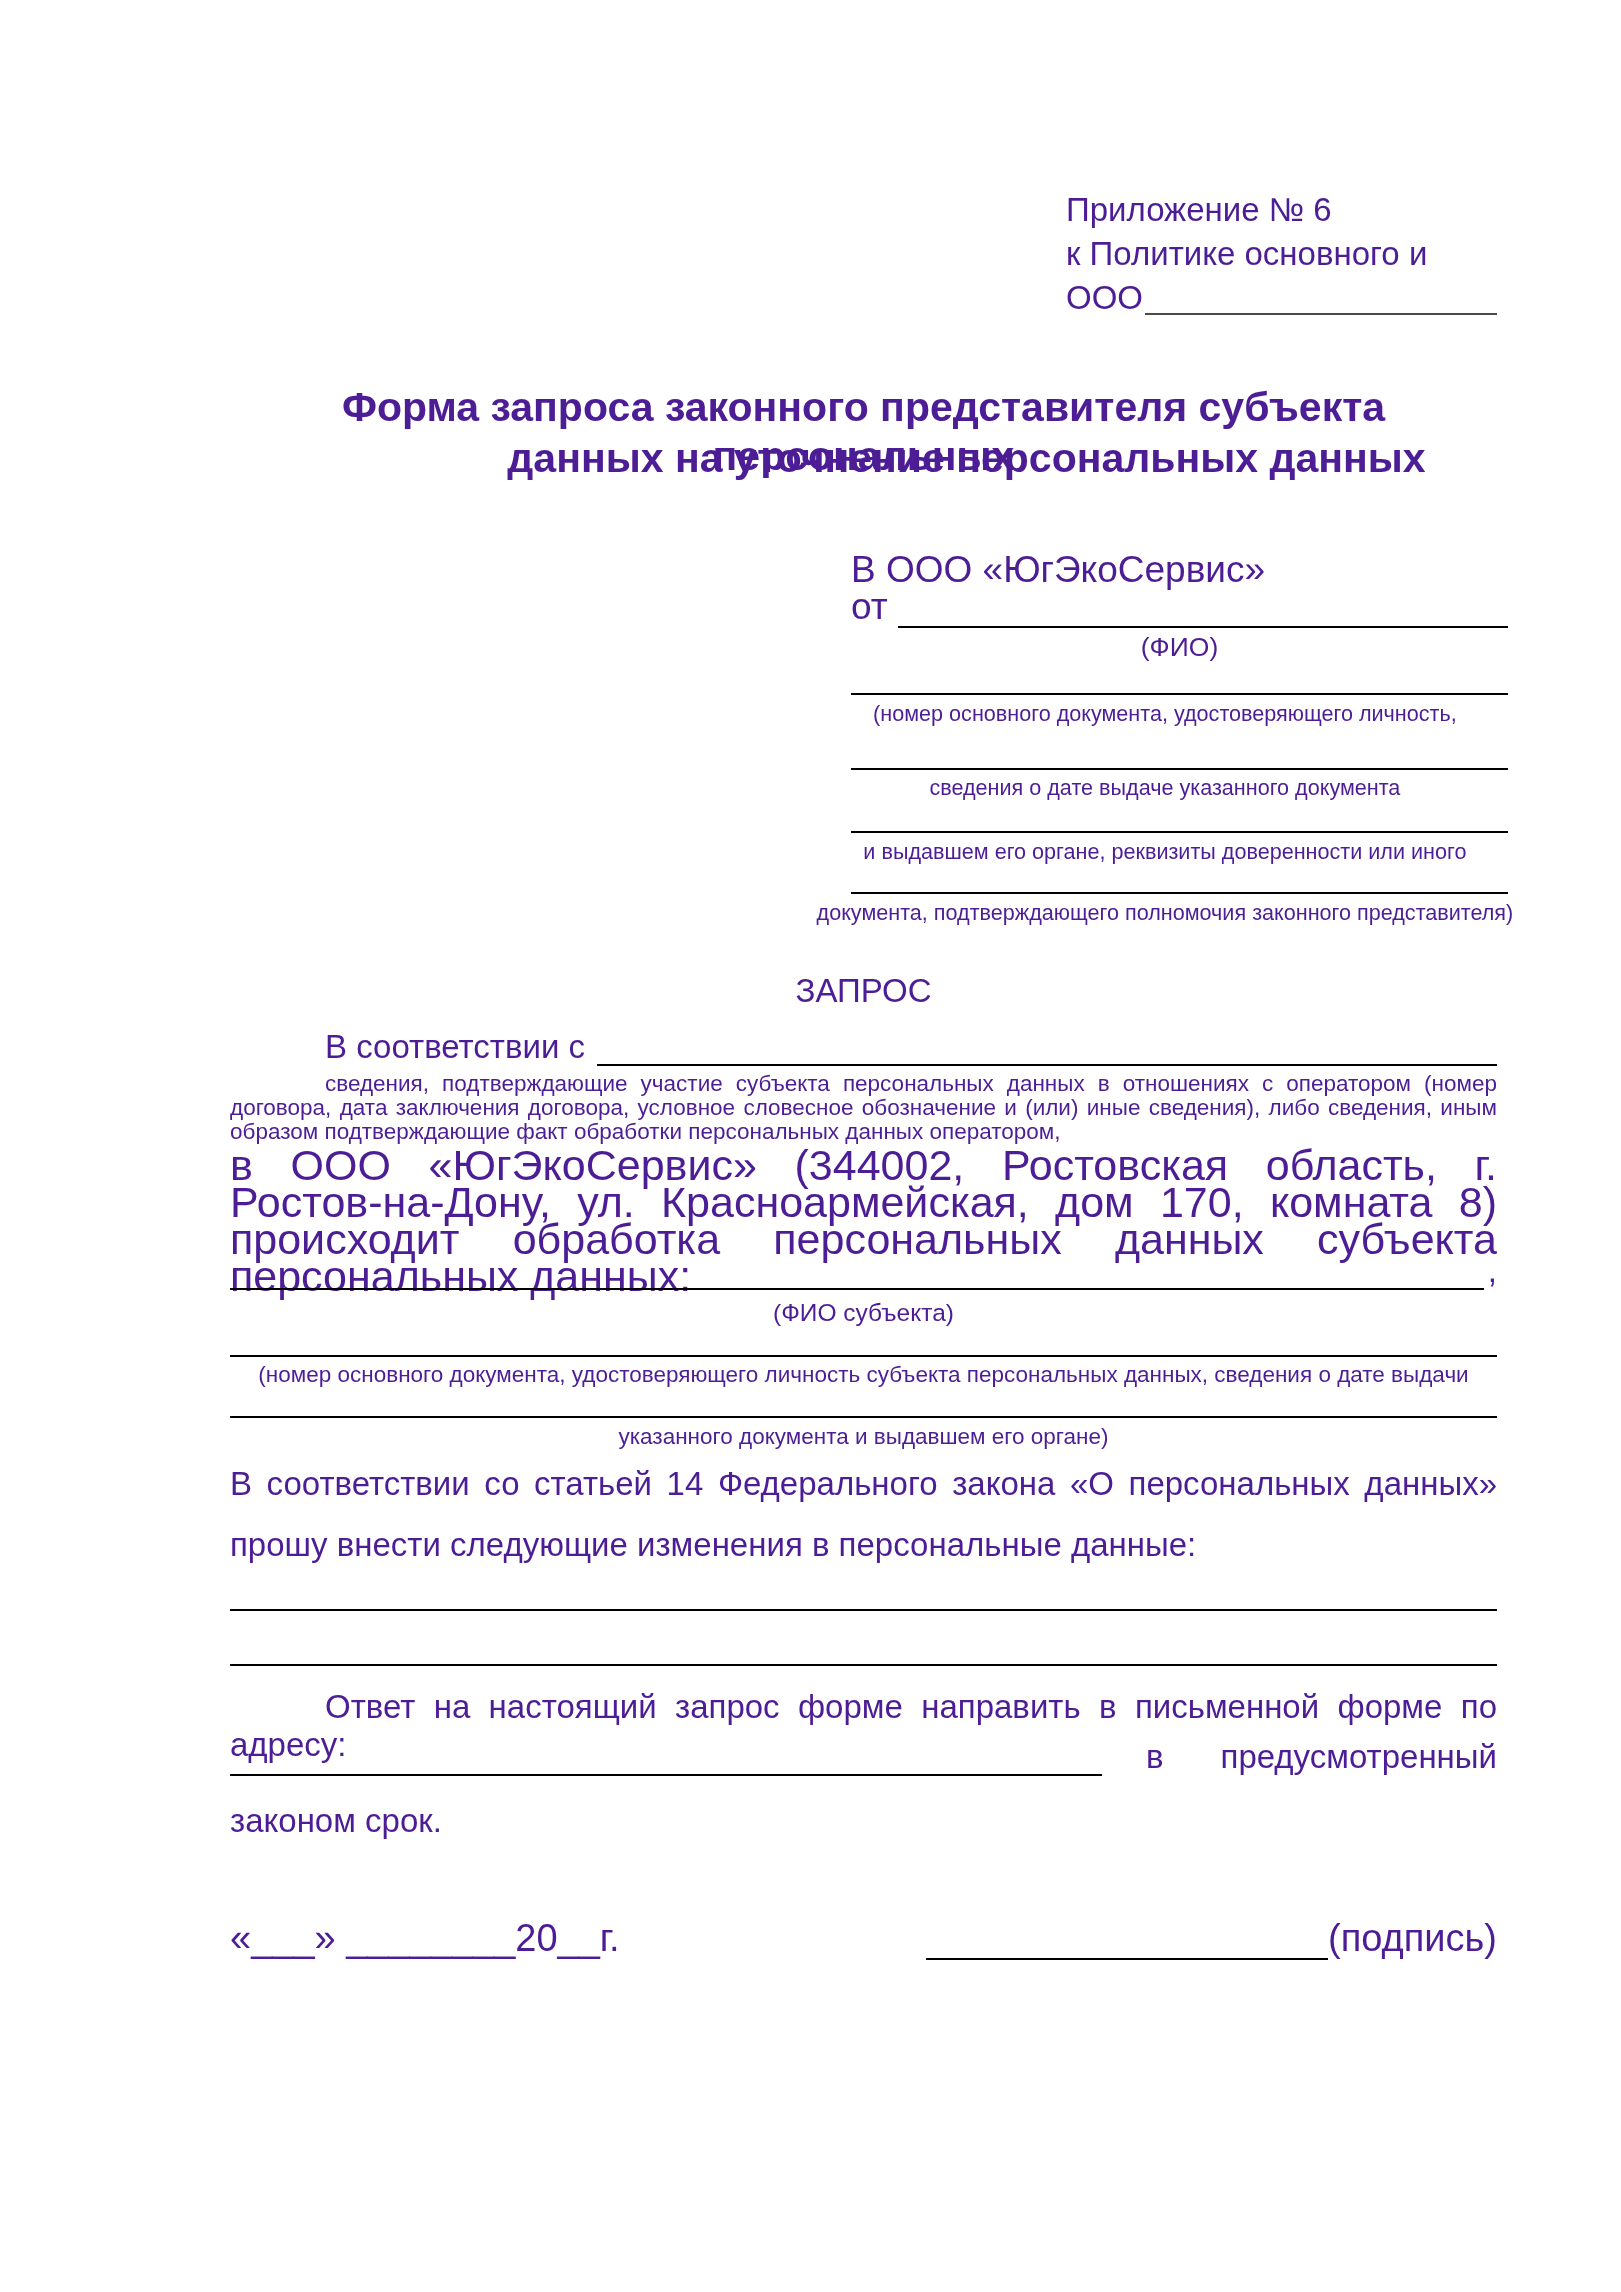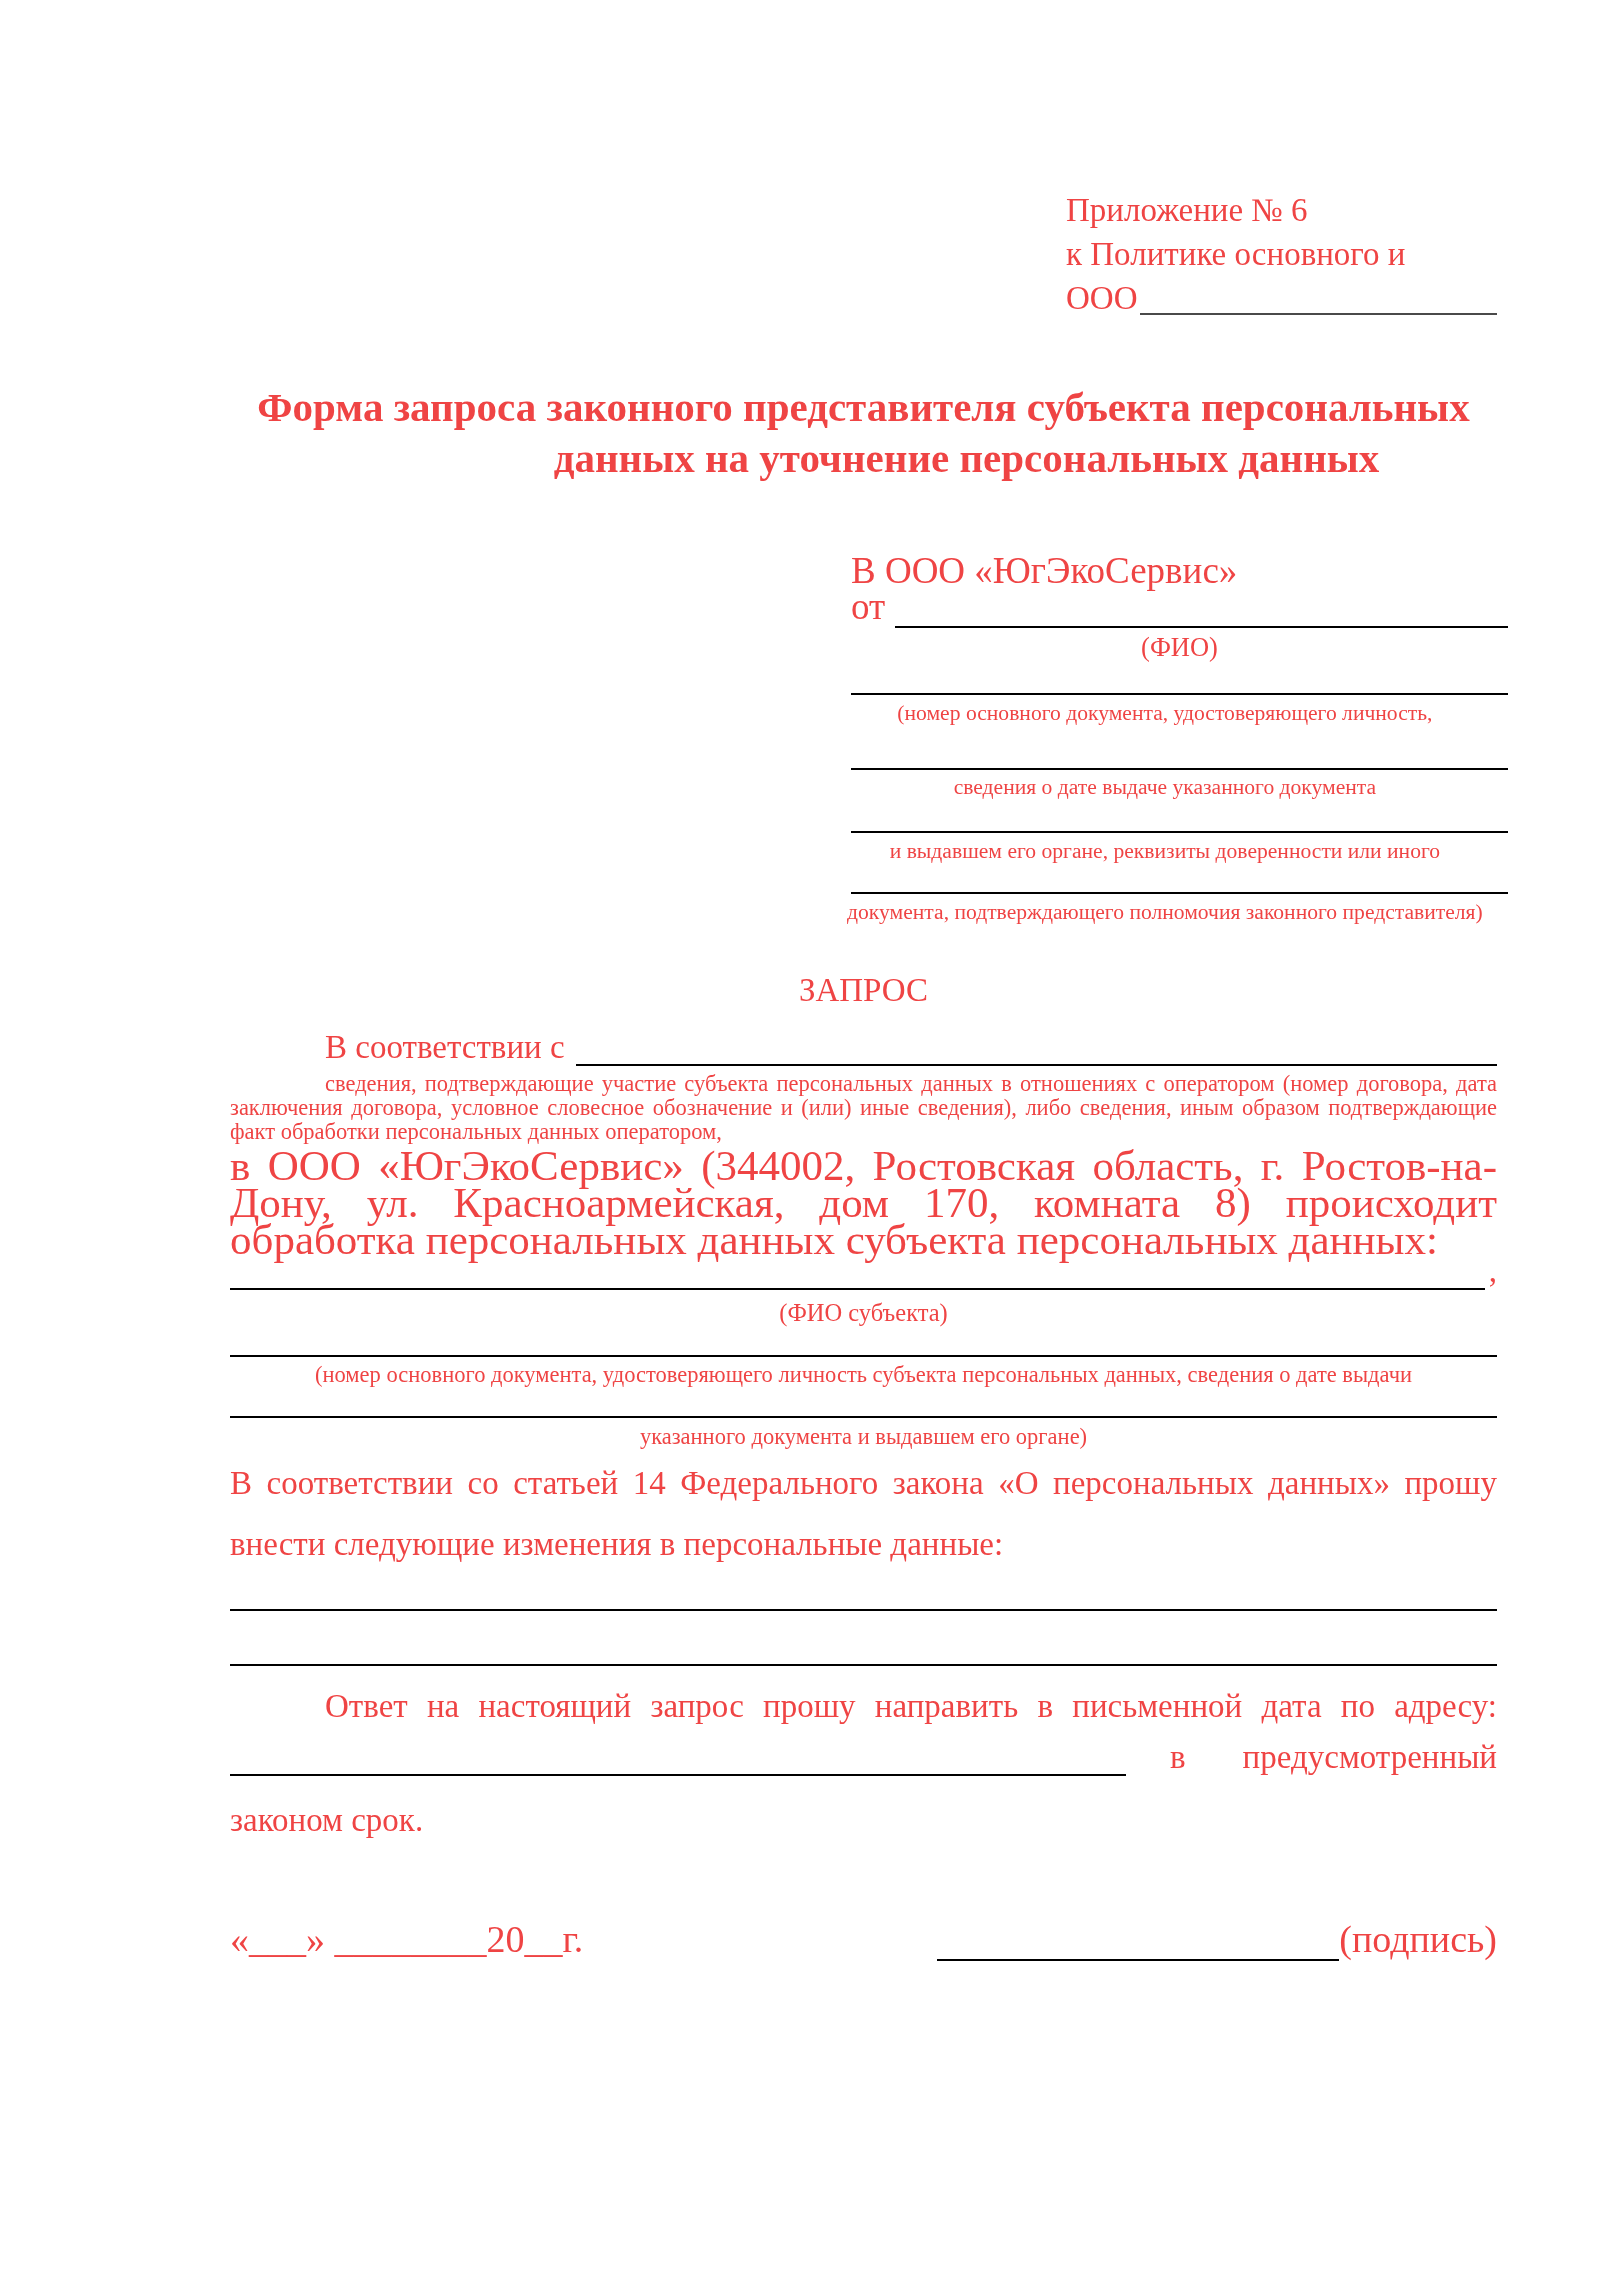--- a/index.html
+++ b/index.html
@@ -1,22 +1,22 @@
 <!DOCTYPE html>
 <html><head>
 <meta charset="utf-8">
 <style>
   html,body{margin:0;padding:0;background:#ffffff;}
   .page{
     position:relative;
     width:1621px;
     height:2293px;
     background:#ffffff;
-    color:#ef4444;
-    font-family:Liberation Serif, serif;
+    color:#4c1d95;
+    font-family:Liberation Sans, sans-serif;
     overflow:hidden;
   }
   .abs{position:absolute;}
 
   
   .annex{left:1066px;top:188px;width:431px;font-size:33px;line-height:44px;}
   .annex-company{display:flex;align-items:flex-end;}
   .annex-fill{flex:1 1 auto;border-bottom:2px solid #4a4a4a;margin-bottom:4.9px;margin-left:2px;}
 
   
@@ -120,21 +120,21 @@
   <div class="abs hline doc-l1"></div>
   <div class="abs small-cap doc-c1">(номер основного документа, удостоверяющего личность субъекта персональных данных, сведения о дате выдачи</div>
   <div class="abs hline doc-l2"></div>
   <div class="abs small-cap doc-c2">указанного документа и выдавшем его органе)</div>
 
   <div class="abs law-par">В соответствии со статьей 14 Федерального закона «О персональных данных» прошу внести следующие изменения в персональные данные:</div>
 
   <div class="abs hline blank-a"></div>
   <div class="abs hline blank-b"></div>
 
-  <div class="abs reply-1">Ответ на настоящий запрос прошу направить в письменной дата по адресу:</div>
+  <div class="abs reply-1">Ответ на настоящий запрос форме направить в письменной форме по адресу:</div>
   <div class="abs reply-2">
     <span class="fill"></span>
     <span class="w1">в</span>
     <span class="w2">предусмотренный</span>
   </div>
   <div class="abs reply-3">законом срок.</div>
 
   <div class="abs sig-row">
     <span>«___» ________20__г.</span>
     <span class="sig-right">

